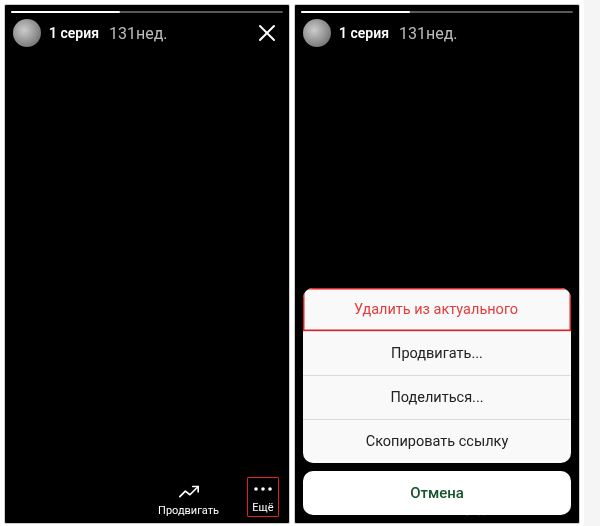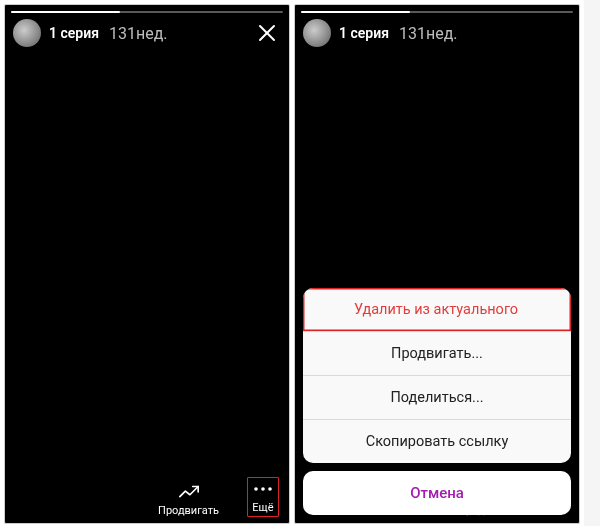--- a/index.html
+++ b/index.html
@@ -151,21 +151,21 @@
   .sheet-item:last-child { border-bottom: none; }
   .sheet-item.destructive { color: #e23c3c; padding-left: 8px; }
   .red-frame { box-shadow: inset 0 0 0 1.5px #d22; }
   .sheet-cancel {
     background: #fff;
     border-radius: 10px;
     text-align: center;
     padding: 13px 10px;
     font-size: 15px;
     font-weight: 500;
-    color: #a21caf;
+    color: #14532d;
     cursor: pointer;
   }
 
   .dim-footer {
     position: absolute;
     bottom: 6px;
     right: 10px;
     display: flex;
     gap: 28px;
     color: rgba(255,255,255,0.25);

